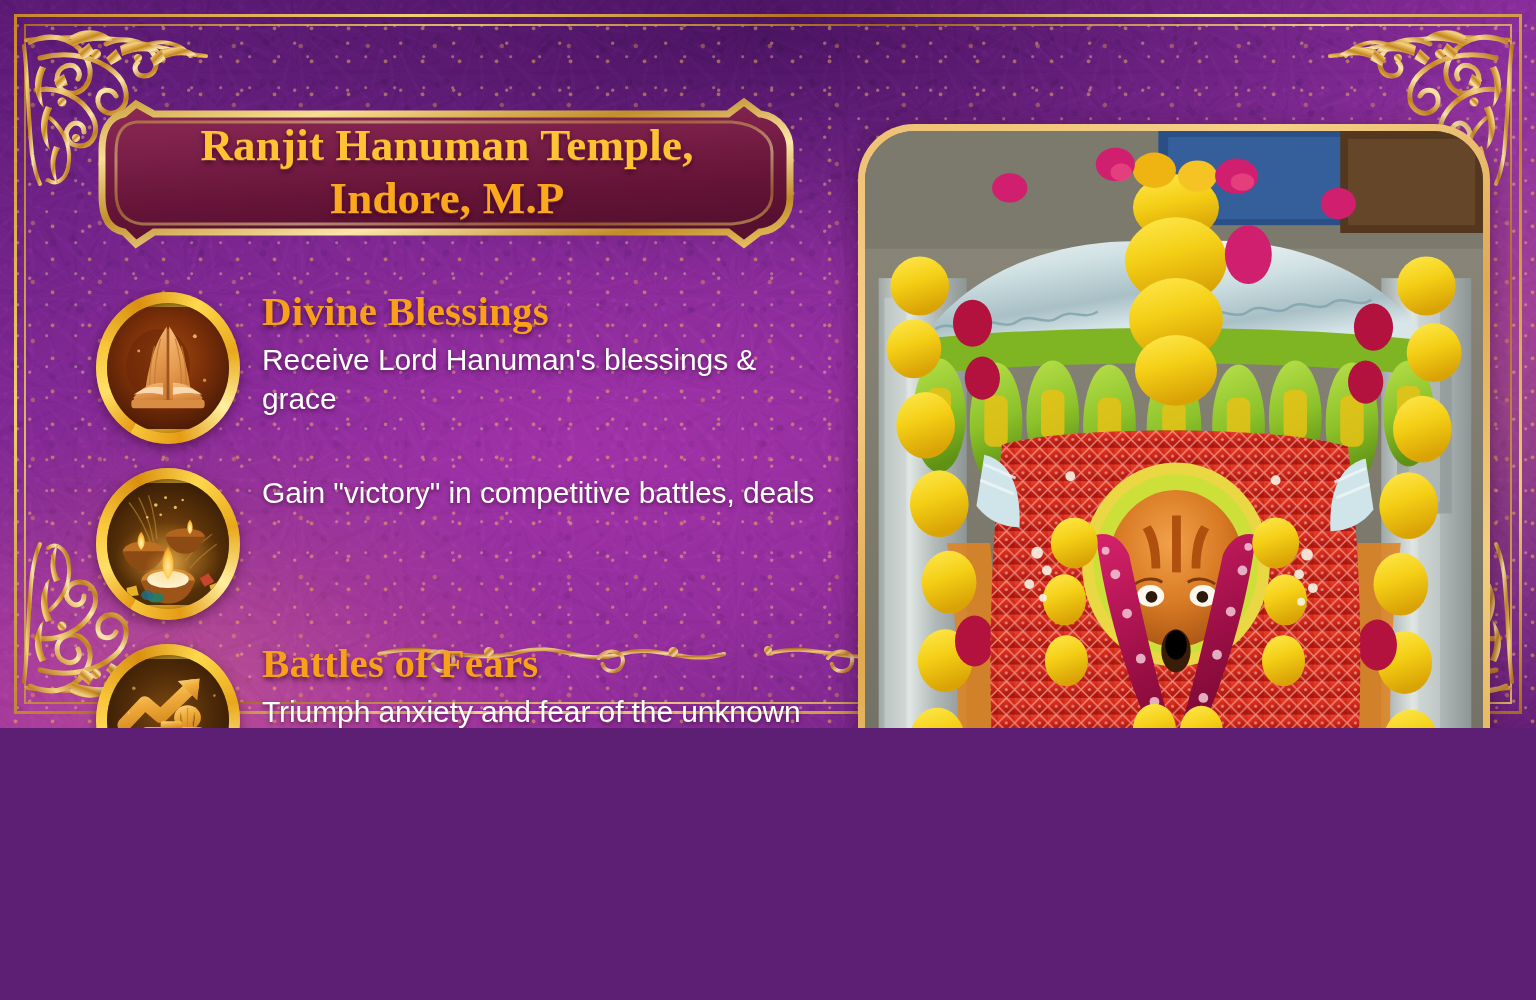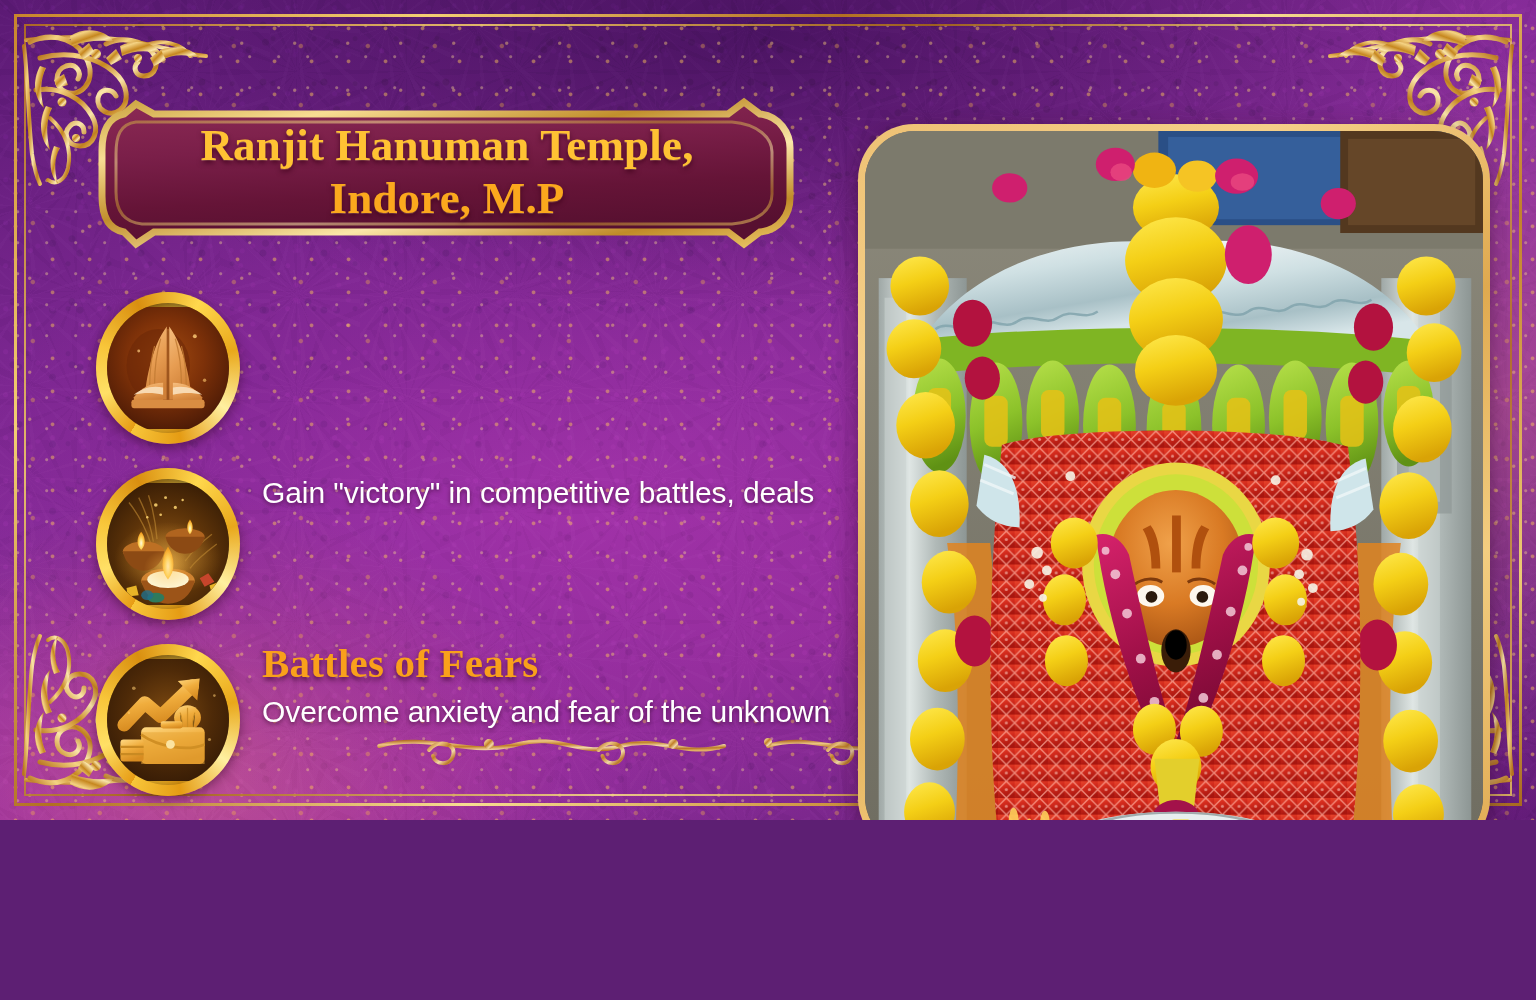--- a/index.html
+++ b/index.html
@@ -5,21 +5,21 @@
   * { margin:0; padding:0; box-sizing:border-box; }
   html, body { width:1536px; height:1000px; overflow:hidden; }
   body {
     font-family: "Liberation Sans", sans-serif;
     background:#5d1f73;
   }
 
   
   .poster {
     position:relative;
-    width:1536px; height:820px;
+    width:1536px; height:728px;
     overflow:hidden;
     background:
       radial-gradient(ellipse 60% 55% at 38% 62%, rgba(176,52,176,0.55) 0%, rgba(150,40,158,0.22) 45%, rgba(0,0,0,0) 72%),
       radial-gradient(ellipse 45% 40% at 12% 96%, rgba(196,60,184,0.50) 0%, rgba(0,0,0,0) 70%),
       radial-gradient(ellipse 50% 45% at 88% 98%, rgba(150,44,160,0.42) 0%, rgba(0,0,0,0) 70%),
       radial-gradient(ellipse 70% 50% at 50% 4%,  rgba(60,14,84,0.75) 0%, rgba(0,0,0,0) 70%),
       linear-gradient(160deg,#5b1a74 0%, #7c2791 28%, #8d2f9e 50%, #932f9c 68%, #6f2385 88%, #4e1568 100%);
   }
 
   
@@ -376,20 +376,24 @@
               <path d="M22 74 C28 66 36 62 46 62 L46 78 L22 78 Z" fill="url(#hand1)"></path>
               <path d="M78 74 C72 66 64 62 54 62 L54 78 L78 78 Z" fill="url(#hand1)"></path>
               <path d="M22 72 C30 70 38 70 46 72 L46 66 C36 64 28 67 22 72 Z" fill="#fae0bc" opacity=".9"></path>
               <path d="M78 72 C70 70 62 70 54 72 L54 66 C64 64 72 67 78 72 Z" fill="#fae0bc" opacity=".9"></path>
               <rect x="20" y="76" width="60" height="7" rx="2" fill="#d98d42"></rect>
               <circle cx="72" cy="24" r="1.6" fill="#ffd07a" opacity=".8"></circle>
               <circle cx="26" cy="36" r="1.2" fill="#ffce80" opacity=".7"></circle>
               <circle cx="80" cy="60" r="1.4" fill="#ffc96f" opacity=".6"></circle>
             </svg>
           </div>
+        </div>
+        <div class="f-text">
+          <div class="f-title">Divine Blessings</div>
+          <div class="f-desc">Receive Lord Hanuman's blessings &amp; grace</div>
         </div>
       </div>
 
       <div class="feature">
         <div class="medal">
           <div class="ring"></div>
           <div class="inner">
             <svg viewBox="0 0 100 100">
               <defs>
                 <radialGradient id="bg2" cx="50%" cy="58%" r="72%">
@@ -494,21 +498,21 @@
                 <circle cx="22" cy="24" r="1.5"></circle>
                   <circle cx="84" cy="66" r="1.3"></circle>
                 <circle cx="18" cy="44" r="1"></circle>
                   <circle cx="88" cy="30" r="1.1"></circle>
               </g>
             </svg>
           </div>
         </div>
         <div class="f-text">
           <div class="f-title">Battles of Fears</div>
-          <div class="f-desc">Overcome anxiety and fear of the unknown</div>
+          <div class="f-desc">Triumph anxiety and fear of the unknown</div>
         </div>
       </div>
 
     </div>
   </div>
 
   <div class="photo-panel">
     <div class="photo-inner">
       <svg viewBox="0 0 632 730" preserveAspectRatio="none" role="img">
         <defs>

